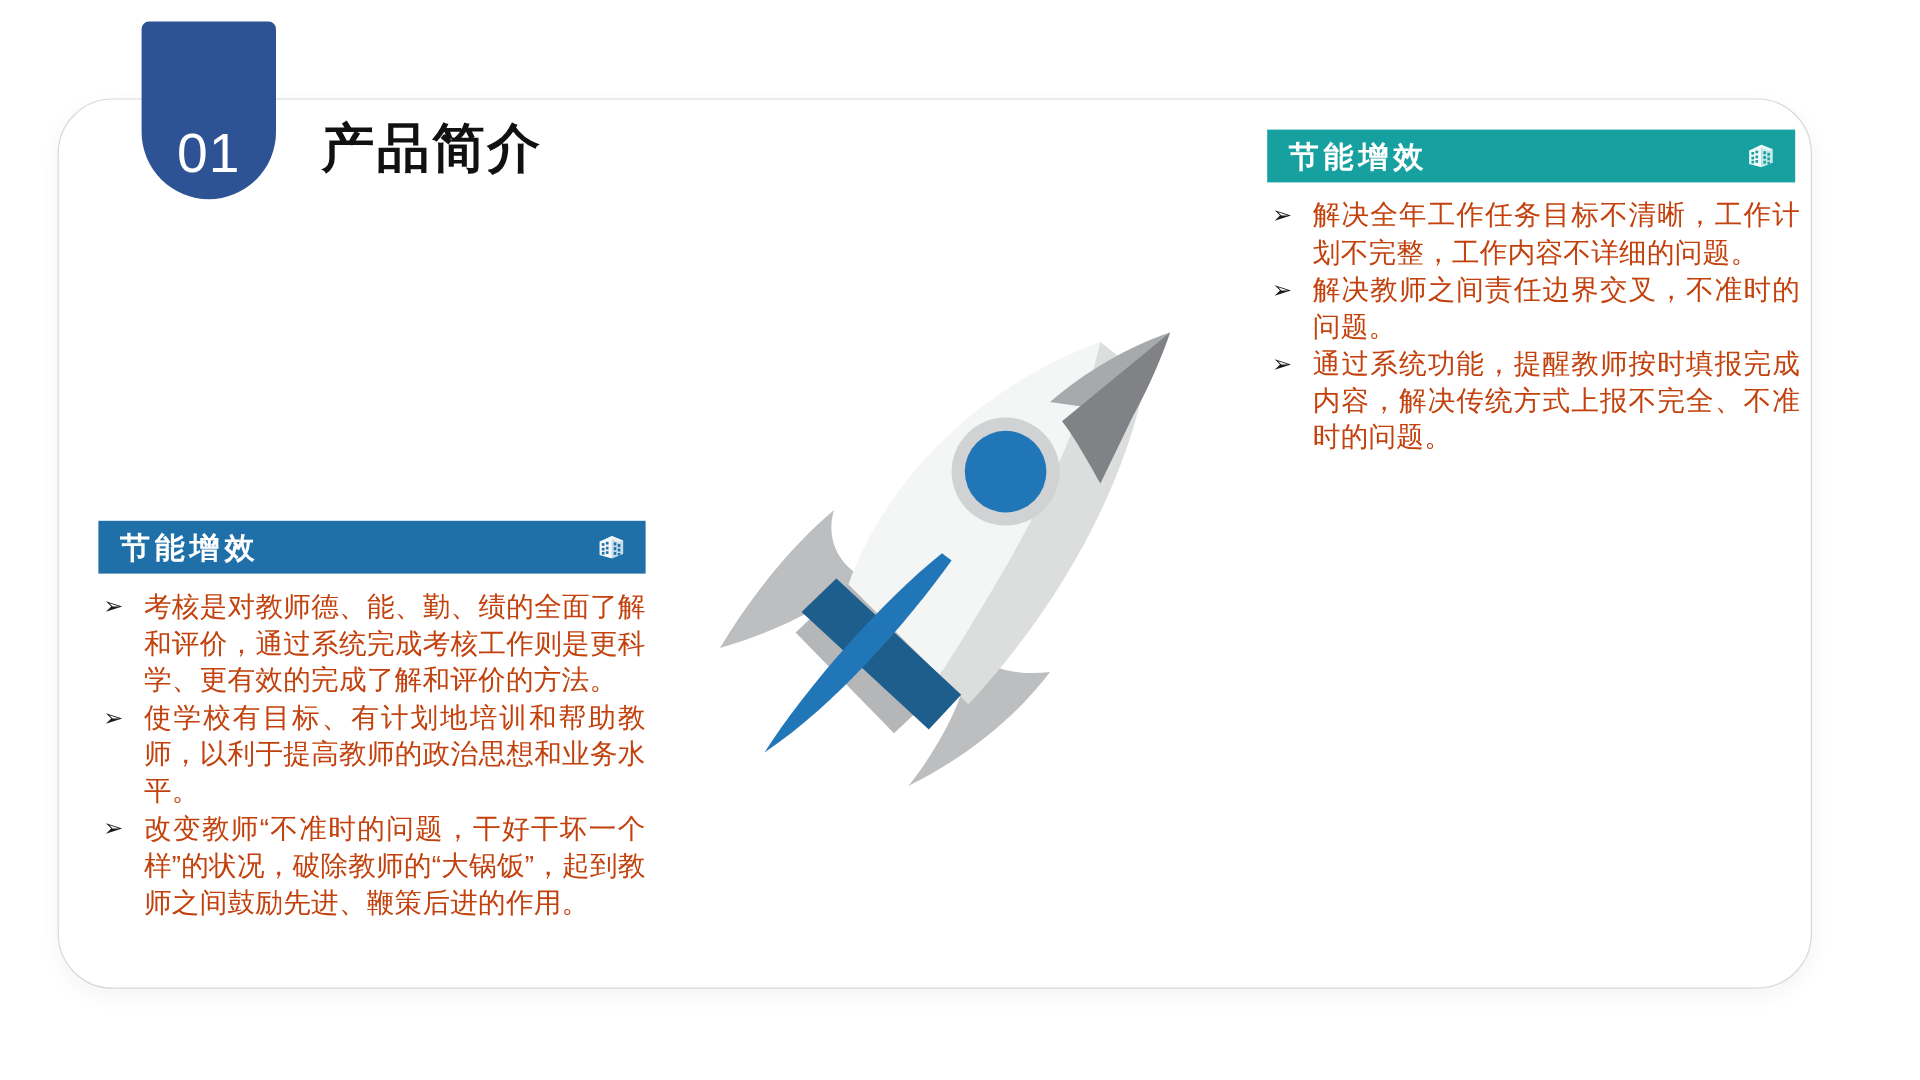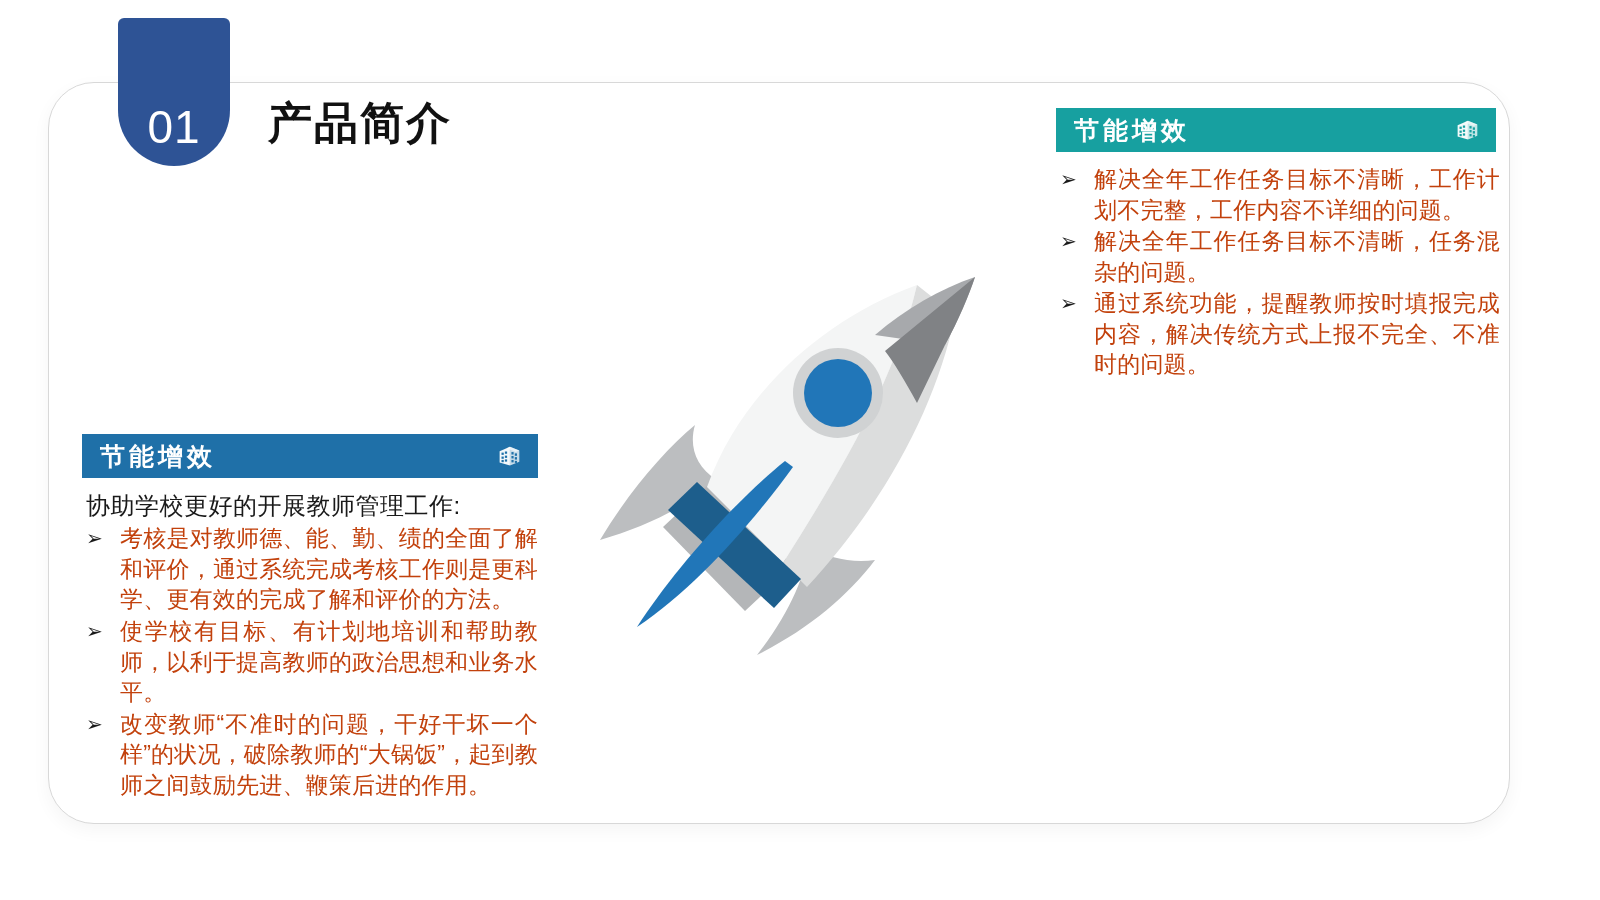--- a/index.html
+++ b/index.html
@@ -215,21 +215,20 @@
         <rect x="18.6" y="11.8" width="2.3" height="2.6"></rect>
         <rect x="22.2" y="13.2" width="2.3" height="2.6"></rect>
         <rect x="18.6" y="16" width="2.3" height="2.6"></rect>
         <rect x="22.2" y="17.2" width="2.3" height="2.6"></rect>
         <rect x="18.6" y="20.2" width="2.3" height="2.6"></rect>
         <rect x="22.2" y="21.2" width="2.3" height="2.2"></rect>
       </g>
     </svg>
   </div>
   <div class="card-body">
-    <p class="card-lead">协助学校更好的开展教师管理工作:</p>
     <ul class="bullet-list">
       <li class="bullet-item">
         <span class="bullet-marker">➢</span>
         <span class="bullet-text">考核是对教师德、能、勤、绩的全面了解和评价，通过系统完成考核工作则是更科学、更有效的完成了解和评价的方法。</span>
       </li>
       <li class="bullet-item">
         <span class="bullet-marker">➢</span>
         <span class="bullet-text">使学校有目标、有计划地培训和帮助教师，以利于提高教师的政治思想和业务水平。</span>
       </li>
       <li class="bullet-item">
@@ -266,21 +265,21 @@
     </svg>
   </div>
   <div class="card-body">
     <ul class="bullet-list">
       <li class="bullet-item">
         <span class="bullet-marker">➢</span>
         <span class="bullet-text">解决全年工作任务目标不清晰，工作计划不完整，工作内容不详细的问题。</span>
       </li>
       <li class="bullet-item">
         <span class="bullet-marker">➢</span>
-        <span class="bullet-text">解决全年工作任务目标不清晰，任务混杂的问题。</span>
+        <span class="bullet-text">解决教师之间责任边界交叉，不准时的问题。</span>
       </li>
       <li class="bullet-item">
         <span class="bullet-marker">➢</span>
         <span class="bullet-text">通过系统功能，提醒教师按时填报完成内容，解决传统方式上报不完全、不准时的问题。</span>
       </li>
     </ul>
   </div>
 </div>
 
 </body></html>

